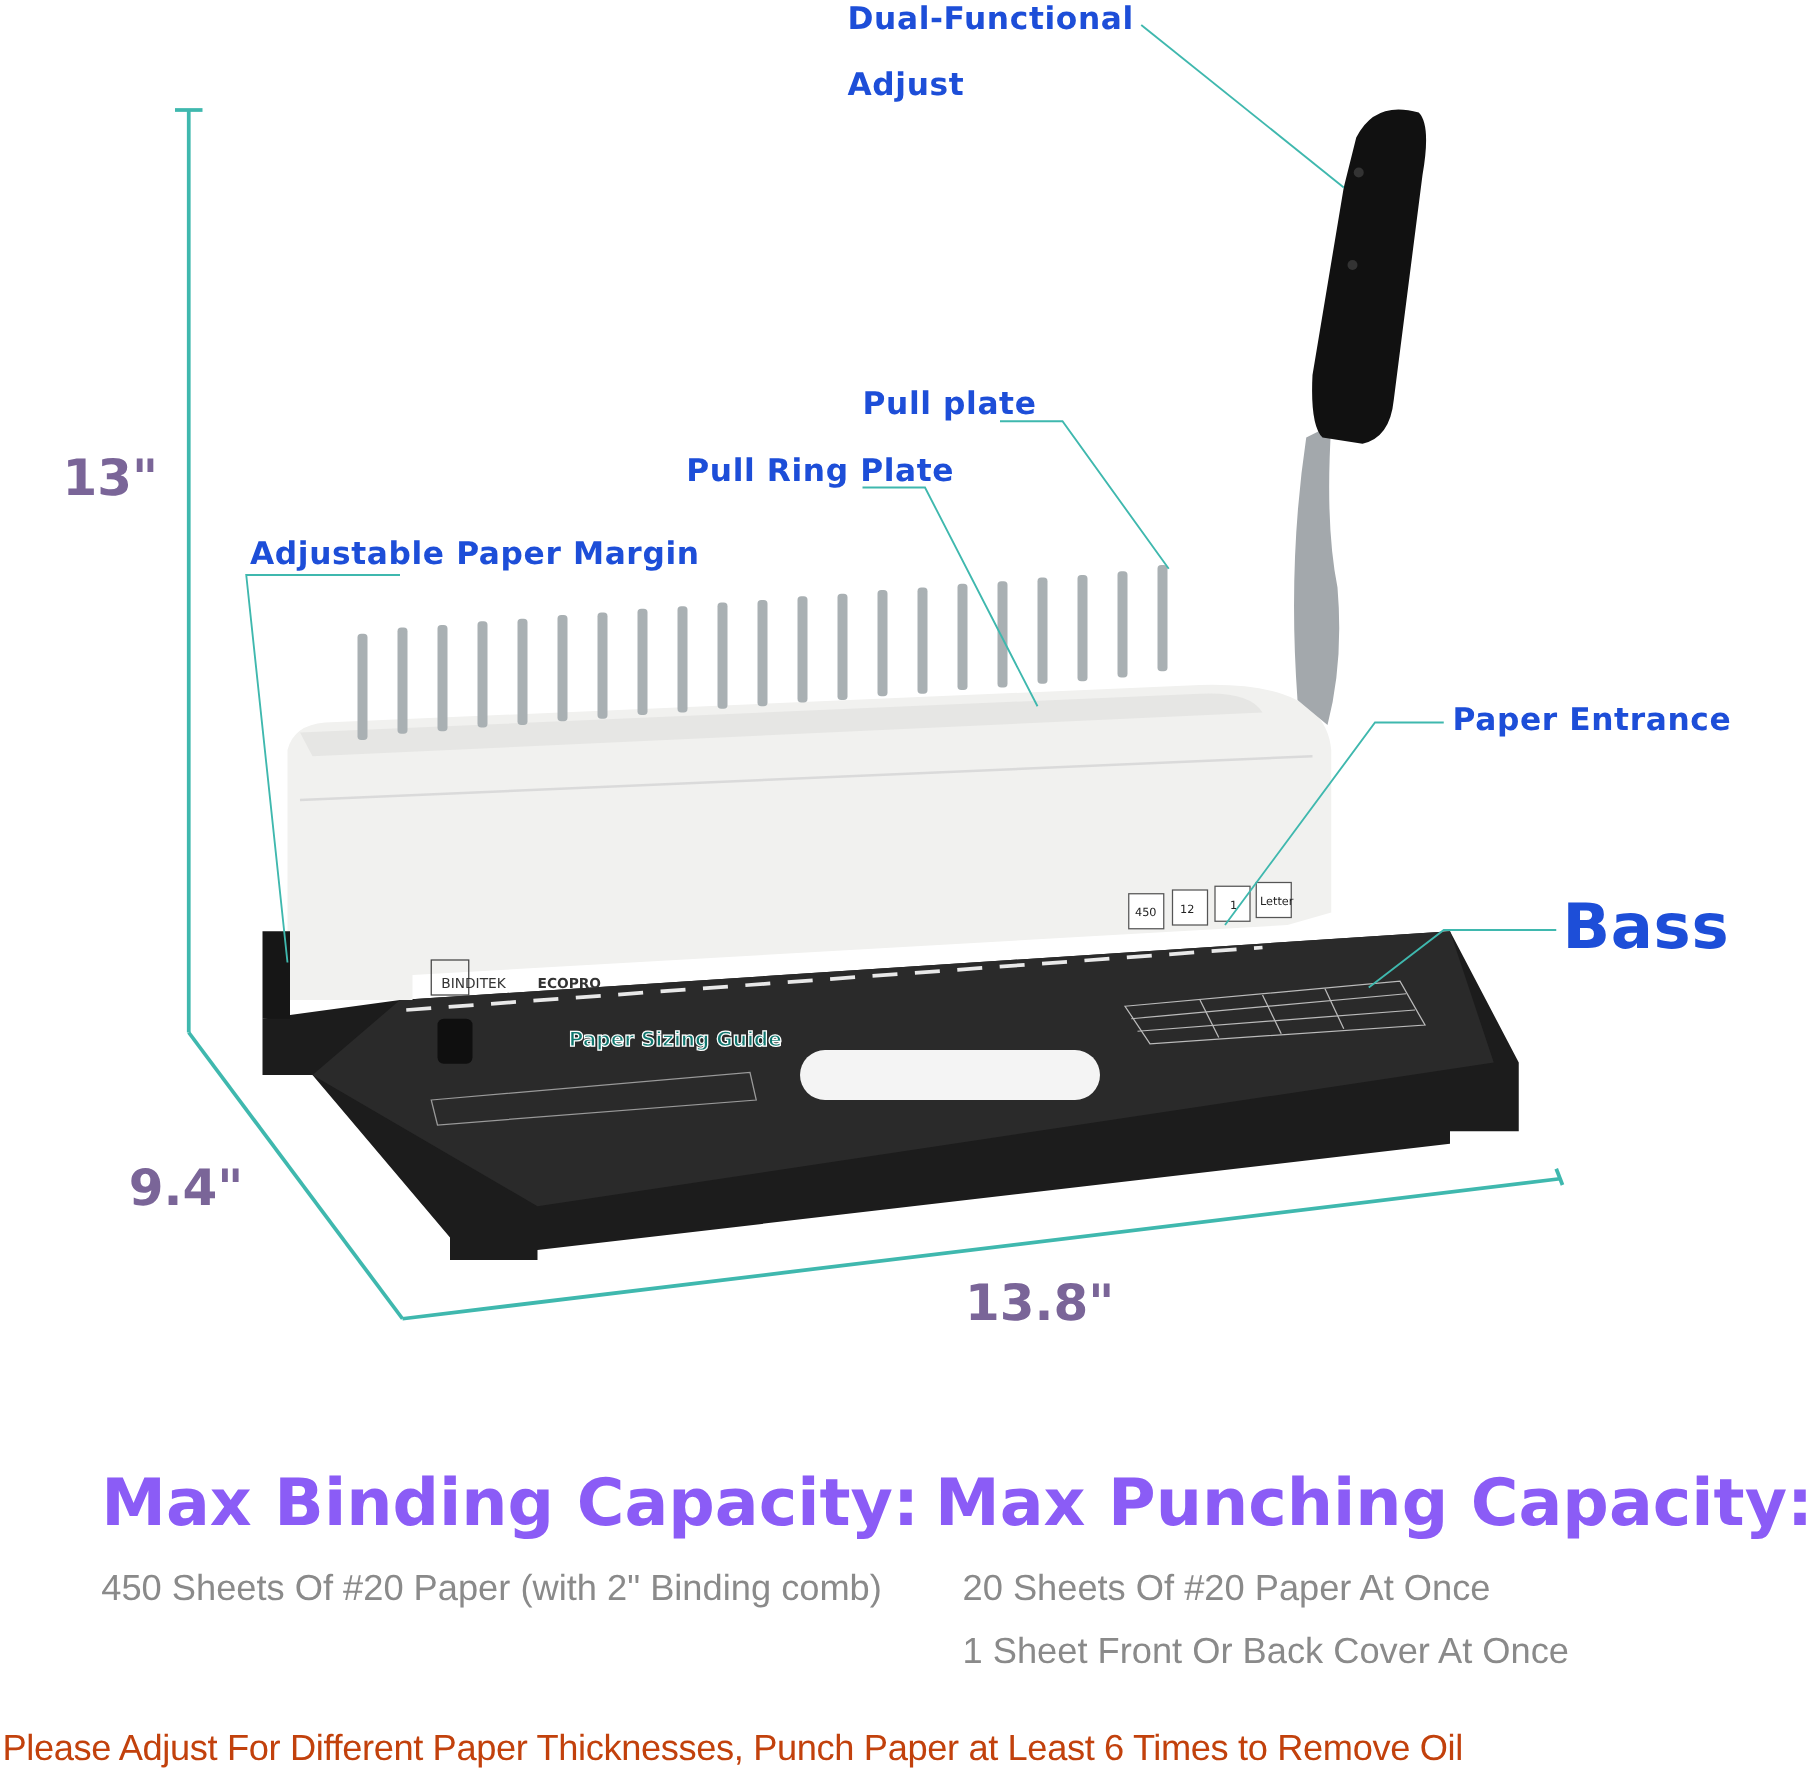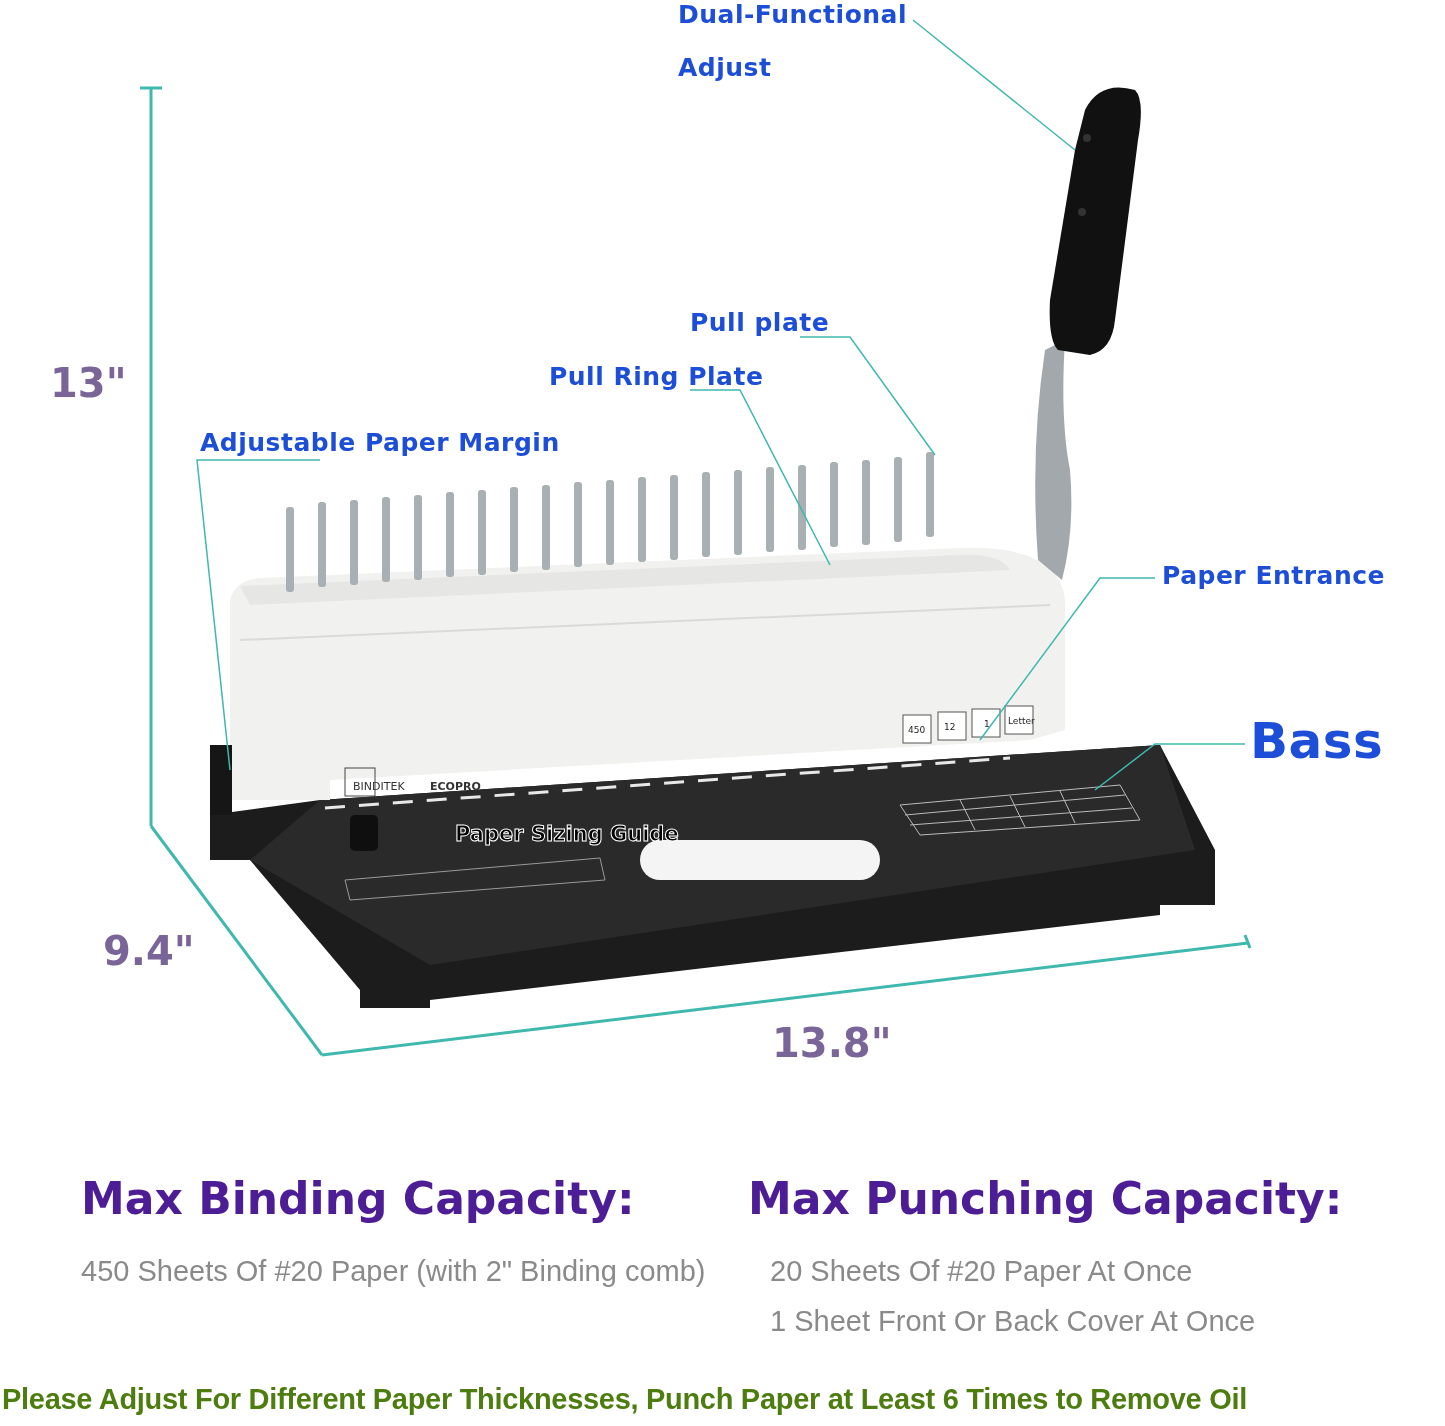--- a/index.html
+++ b/index.html
@@ -1,22 +1,22 @@
 <!DOCTYPE html>
 <html><head>
 <meta charset="utf-8">
 <style>
   html, body { margin:0; padding:0; background:#ffffff; }
   body { width:1445px; height:1426px; position:relative; overflow:hidden; font-family:"DejaVu Sans", sans-serif; }
   .abs { position:absolute; }
   .callout { color:#1d4ed8; font-weight:bold; font-size:25px; letter-spacing:0.5px; white-space:nowrap; }
   .dim { color:#7a6598; font-weight:bold; font-size:40px; }
-  .h2 { color:#4c1d95; font-weight:bold; font-size:44px; white-space:nowrap; }
+  .h2 { color:#8b5cf6; font-weight:bold; font-size:52px; white-space:nowrap; }
   .body-text { color:#8a8a8a; font-size:29px; font-family:"Liberation Sans", sans-serif; white-space:nowrap; }
-  .footer { color:#4d7c0f; font-weight:bold; font-size:29px; white-space:nowrap; font-family:"Liberation Sans", sans-serif; letter-spacing:-0.3px; }
+  .footer { color:#c2410c; font-weight:normal; font-size:29px; white-space:nowrap; font-family:"Liberation Sans", sans-serif; letter-spacing:-0.3px; }
   svg text { font-family:"DejaVu Sans", sans-serif; }
 </style>
 </head>
 <body>
 
 <svg class="abs" style="left:0;top:0" width="1445" height="1100">
 
   <g stroke="#3fb8ae" stroke-width="3" fill="none">
     <line x1="151" y1="88" x2="151" y2="826"></line>
     <line x1="140" y1="88" x2="162" y2="88"></line>
@@ -110,21 +110,21 @@
   </g>
 </svg>
 
 <div class="abs callout" style="left:678px;top:0px">Dual-Functional</div>
 <div class="abs callout" style="left:678px;top:53px">Adjust</div>
 <div class="abs callout" style="left:690px;top:308px">Pull plate</div>
 <div class="abs callout" style="left:549px;top:362px">Pull Ring Plate</div>
 <div class="abs callout" style="left:200px;top:428px">Adjustable Paper Margin</div>
 <div class="abs callout" style="left:1162px;top:561px">Paper Entrance</div>
 <div class="abs callout" style="left:1250px;top:712px;font-size:50px;">Bass</div>
-<div class="abs" style="left:455px;top:822px;font-size:21px;font-weight:bold;color:#000000;-webkit-text-stroke:1px #ffffff;white-space:nowrap;">Paper Sizing Guide</div>
+<div class="abs" style="left:455px;top:822px;font-size:16px;font-weight:bold;color:#0f766e;-webkit-text-stroke:1px #ffffff;white-space:nowrap;">Paper Sizing Guide</div>
 
 <div class="abs dim" style="left:50px;top:360px">13"</div>
 <div class="abs dim" style="left:103px;top:928px">9.4"</div>
 <div class="abs dim" style="left:772px;top:1020px">13.8"</div>
 
 <div class="abs h2" style="left:81px;top:1173px">Max Binding Capacity:</div>
 <div class="abs body-text" style="left:81px;top:1255px">450 Sheets Of #20 Paper (with 2" Binding comb)</div>
 
 <div class="abs h2" style="left:748px;top:1173px">Max Punching Capacity:</div>
 <div class="abs body-text" style="left:770px;top:1255px">20 Sheets Of #20 Paper At Once</div>

